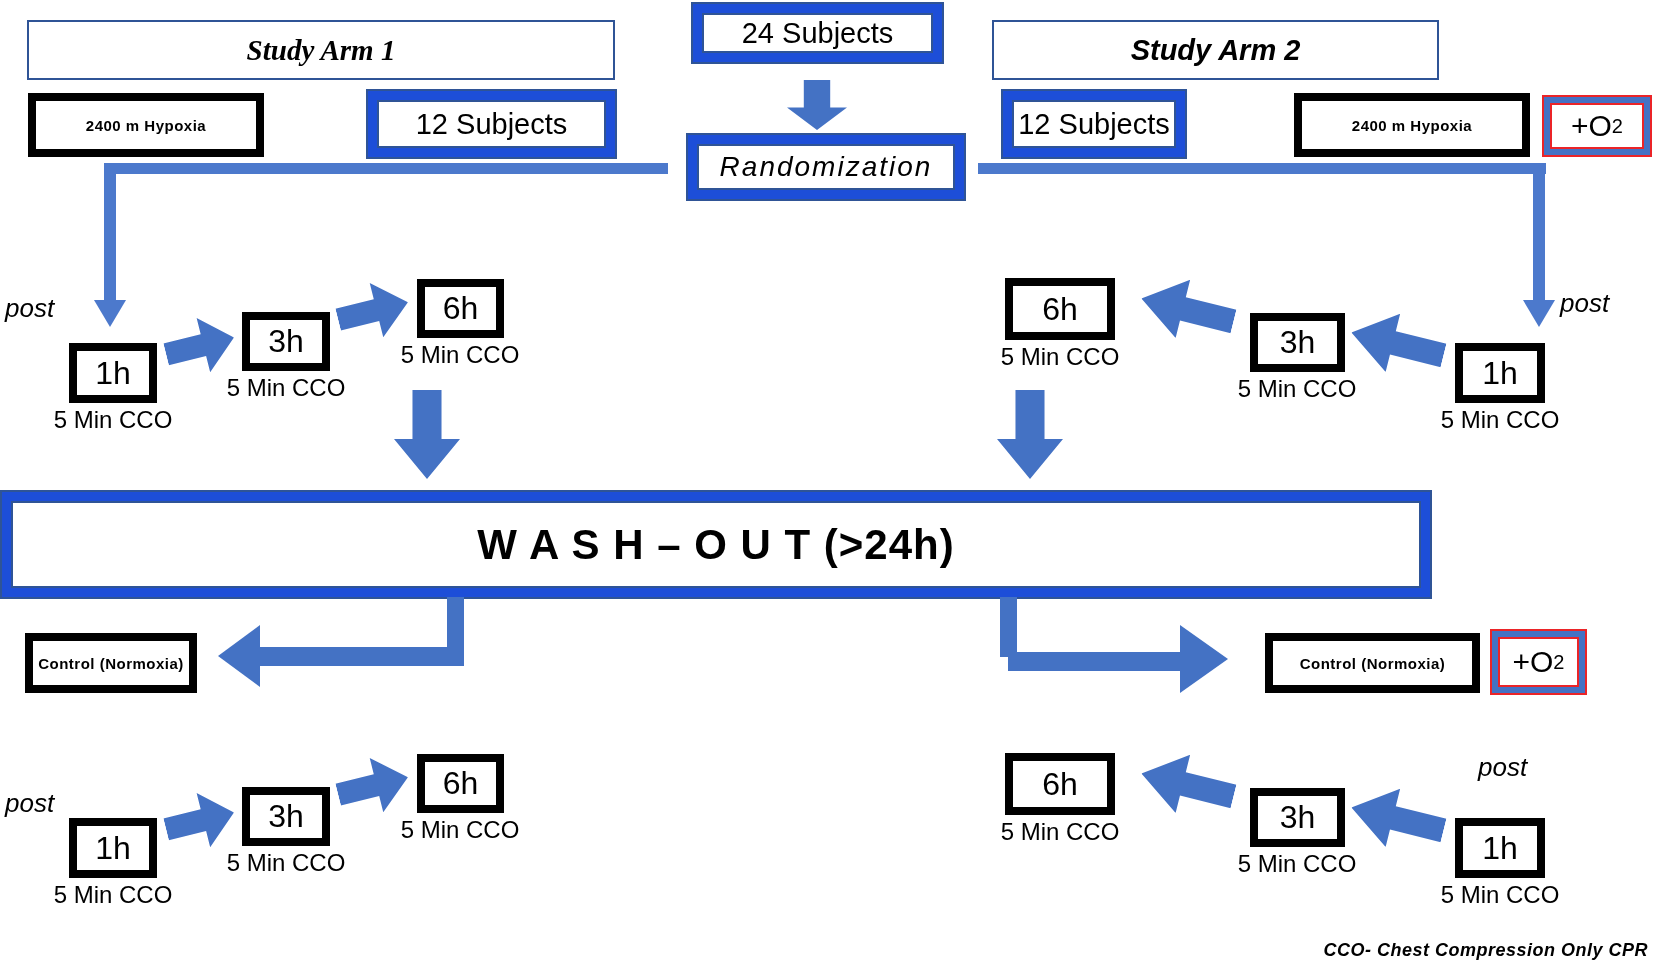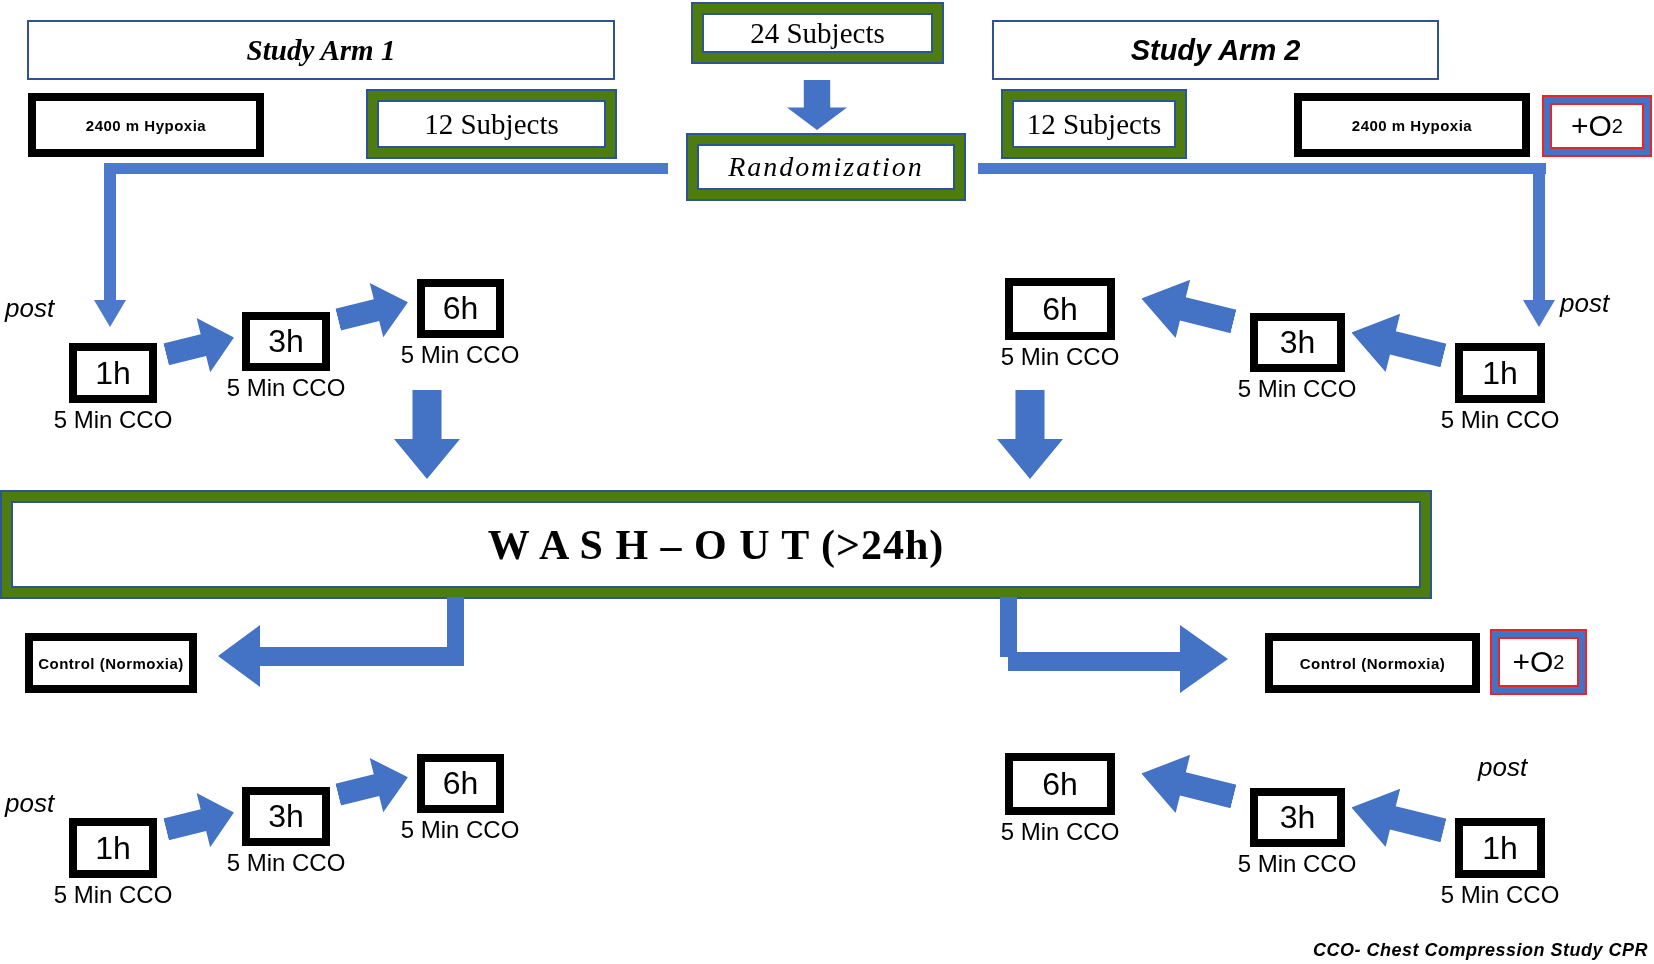--- a/index.html
+++ b/index.html
@@ -6,21 +6,21 @@
   .canvas{
     position:relative;width:1654px;height:964px;background:#ffffff;
     font-family:"Liberation Sans", sans-serif;color:#000;overflow:hidden;
   }
   .box{
     position:absolute;box-sizing:border-box;background:#fff;
     display:flex;align-items:center;justify-content:center;
     text-align:center;white-space:nowrap;
   }
   .thin-blue{border:2px solid #2F5496;}
-  .thick-blue{border:9px solid #4d7c0f;box-shadow:0 0 0 2px #2F5496, inset 0 0 0 2px #2F5496;font-family:Liberation Serif, serif;}
+  .thick-blue{border:9px solid #1d4ed8;box-shadow:0 0 0 2px #2F5496, inset 0 0 0 2px #2F5496;}
   .thick-black{border:8px solid #000;}
   .fz-title{font-size:29px;font-weight:bold;font-style:italic;}
   .fz-big{font-size:29px;}
   .fz-time{font-size:32px;}
   .fz-small{font-size:15px;font-weight:bold;letter-spacing:.5px;}
   .fz-wash{font-size:42px;font-weight:bold;letter-spacing:1px;}
   .fz-rand{font-size:28px;font-style:italic;letter-spacing:2px;}
   .label{position:absolute;transform:translateX(-50%);font-size:24px;white-space:nowrap;}
   .post{position:absolute;font-size:26px;font-style:italic;white-space:nowrap;}
   .ba{position:absolute;background:#4472C4;}
@@ -150,15 +150,15 @@
   <div class="ba ba-left" style="left:1350px;top:789px;width:95px;height:60px;transform:rotate(14deg);"></div>
 
   <div class="box thick-black fz-time" style="left:1250px;top:788px;width:95px;height:59px;">3h</div>
   <div class="label" style="left:1297px;top:850px;">5 Min CCO</div>
 
   <div class="ba ba-left" style="left:1140px;top:755px;width:95px;height:60px;transform:rotate(14deg);"></div>
 
   <div class="box thick-black fz-time" style="left:1005px;top:753px;width:110px;height:62px;">6h</div>
   <div class="label" style="left:1060px;top:818px;">5 Min CCO</div>
 
-  <div class="footnote" style="right:6px;top:940px;">CCO- Chest Compression Study CPR</div>
+  <div class="footnote" style="right:6px;top:940px;">CCO- Chest Compression Only CPR</div>
 
 </div>
 
 </body></html>

